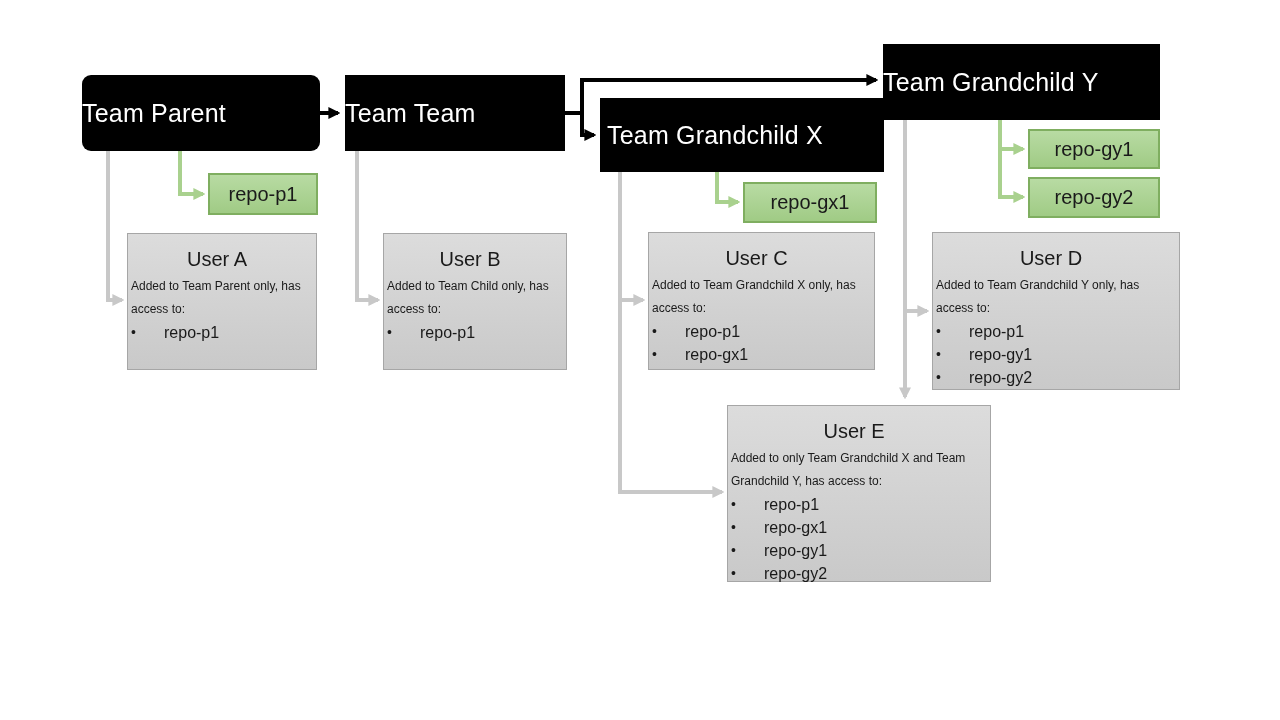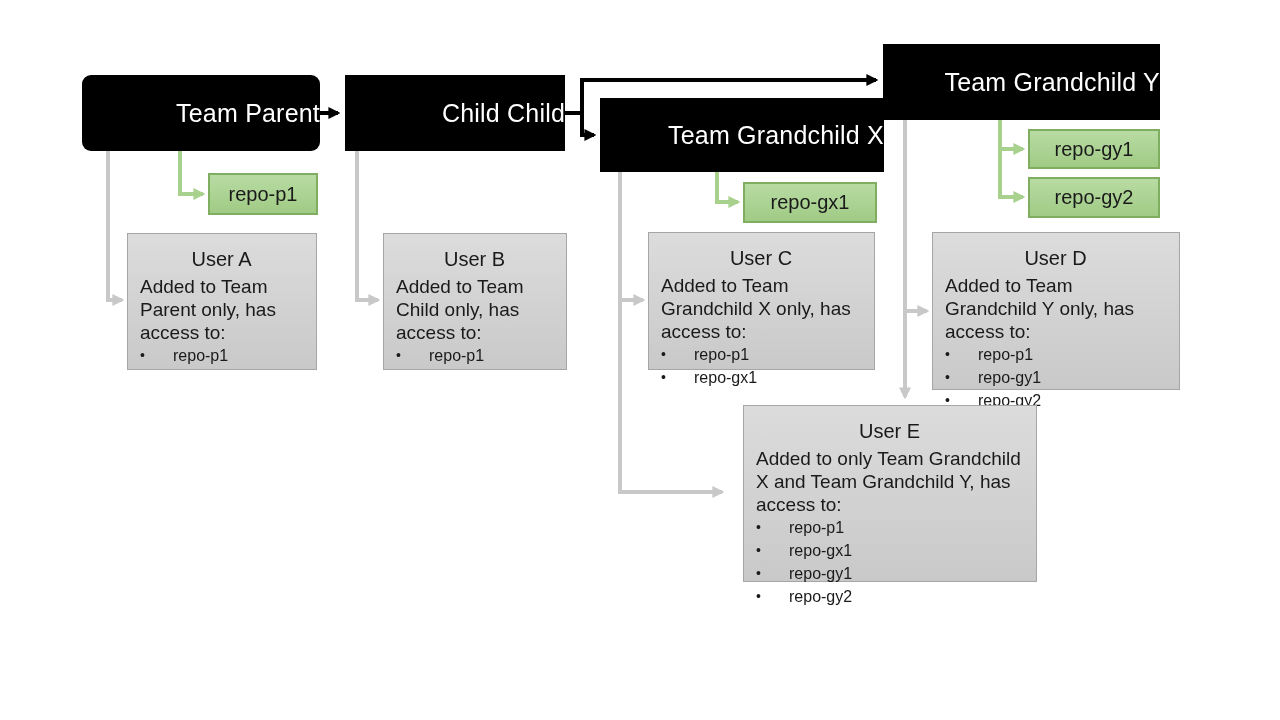--- a/index.html
+++ b/index.html
@@ -18,21 +18,21 @@
   .wire{fill:none; stroke-width:4px;}
   .wire.black{stroke:var(--arrow-black);}
   .wire.green{stroke:var(--arrow-green);}
   .wire.gray{stroke:var(--arrow-gray);}
   .head-black{fill:var(--arrow-black);}
   .head-green{fill:var(--arrow-green);}
   .head-gray{fill:var(--arrow-gray);}
 
   .team{
     position:absolute; background:var(--team-box); color:var(--team-text);
-    display:flex; align-items:center; justify-content:flex-end;
+    display:flex; align-items:center; justify-content:flex-start;
     font-size:25px; letter-spacing:.2px; white-space:nowrap;
   }
   #team-parent{left:82px; top:75px; width:238px; height:76px;border-radius:9px;}
   #team-child{left:345px; top:75px; width:220px; height:76px;}
   #team-gx{left:600px; top:98px; width:277px; height:74px;padding-left:7px;}
   #team-gy{left:883px; top:44px; width:277px; height:76px;}
 
   .repo{
     position:absolute;
     background:linear-gradient(var(--repo-fill-top), var(--repo-fill-bot));
@@ -42,33 +42,33 @@
   }
   #repo-p1{left:208px; top:173px; width:110px; height:42px;}
   #repo-gx1{left:743px; top:182px; width:134px; height:41px;}
   #repo-gy1{left:1028px; top:129px; width:132px; height:40px;}
   #repo-gy2{left:1028px; top:177px; width:132px; height:41px;}
 
   .user{
     position:absolute;
     background:linear-gradient(var(--user-fill-top), var(--user-fill-bot));
     border:1px solid var(--user-border);
-    box-sizing:border-box; padding:13px 13px 0 12px;
+    box-sizing:border-box; padding:13px 13px 0 3px;
   }
   .user .title{font-size:20px; text-align:center; line-height:25px; margin:0 0 3px 0;}
-  .user .desc{font-size:19px; line-height:23px; margin:0;}
+  .user .desc{font-size:12px; line-height:23px; margin:0;}
   .user ul{list-style:none; margin:0; padding:0;}
   .user li{font-size:16px; line-height:23px; display:flex;}
   .user li .blt{width:16px; flex:0 0 16px; font-size:14px;}
   .user li .sp{width:17px; flex:0 0 17px;}
   #user-a{left:127px; top:233px; width:190px; height:137px;}
   #user-b{left:383px; top:233px; width:184px; height:137px;}
   #user-c{left:648px; top:232px; width:227px; height:138px;}
   #user-d{left:932px; top:232px; width:248px; height:158px;}
-  #user-e{left:727px; top:405px; width:294px; height:177px;margin-left:16px;}
+  #user-e{left:727px; top:405px; width:264px; height:177px;}
 </style>
 </head>
 <body>
 
 <div id="canvas">
 
   <svg id="wires" viewBox="0 0 1280 720" xmlns="http://www.w3.org/2000/svg">
     <defs>
       <marker id="mk-black" viewBox="0 0 10 10" refX="8" refY="5" markerWidth="3" markerHeight="3" orient="auto" markerUnits="strokeWidth">
         <polygon points="0,0 10,5 0,10" class="head-black"></polygon>
@@ -97,21 +97,21 @@
     <path class="wire gray" d="M 620 172 L 620 300 L 643 300" marker-end="url(#mk-gray)"></path>
     <path class="wire gray" d="M 620 300 L 620 492 L 722 492" marker-end="url(#mk-gray)"></path>
     <path class="wire gray" d="M 905 120 L 905 311 L 927 311" marker-end="url(#mk-gray)"></path>
     <path class="wire gray" d="M 905 311 L 905 397" marker-end="url(#mk-gray)"></path>
   </svg>
 
   <div class="team" id="team-parent">
     <span>Team Parent</span>
   </div>
   <div class="team" id="team-child">
-    <span>Child Child</span>
+    <span>Team Team</span>
   </div>
   <div class="team" id="team-gx">
     <span>Team Grandchild X</span>
   </div>
   <div class="team" id="team-gy">
     <span>Team Grandchild Y</span>
   </div>
 
   <div class="repo" id="repo-p1">
     <span>repo-p1</span>

